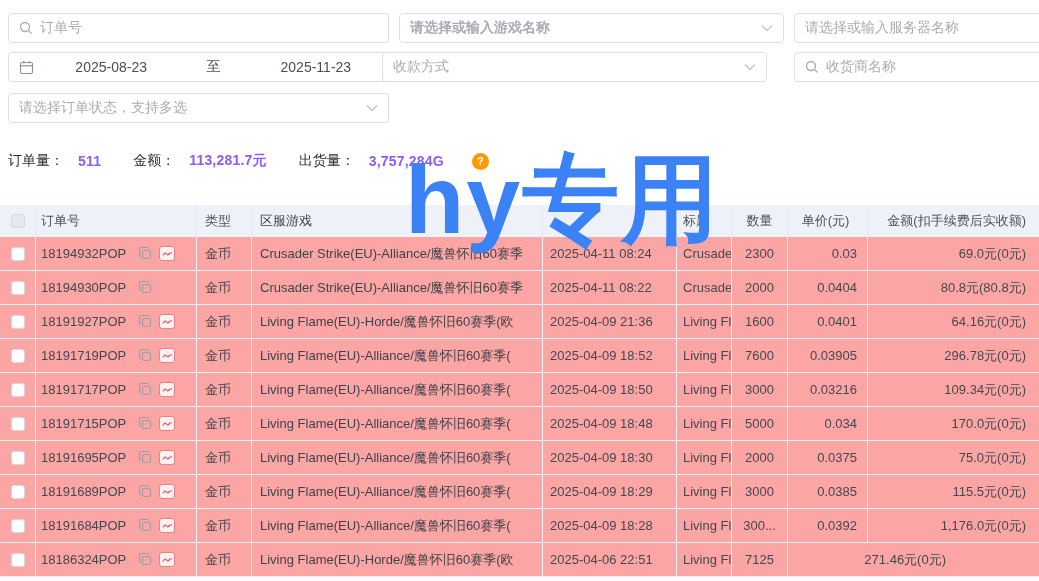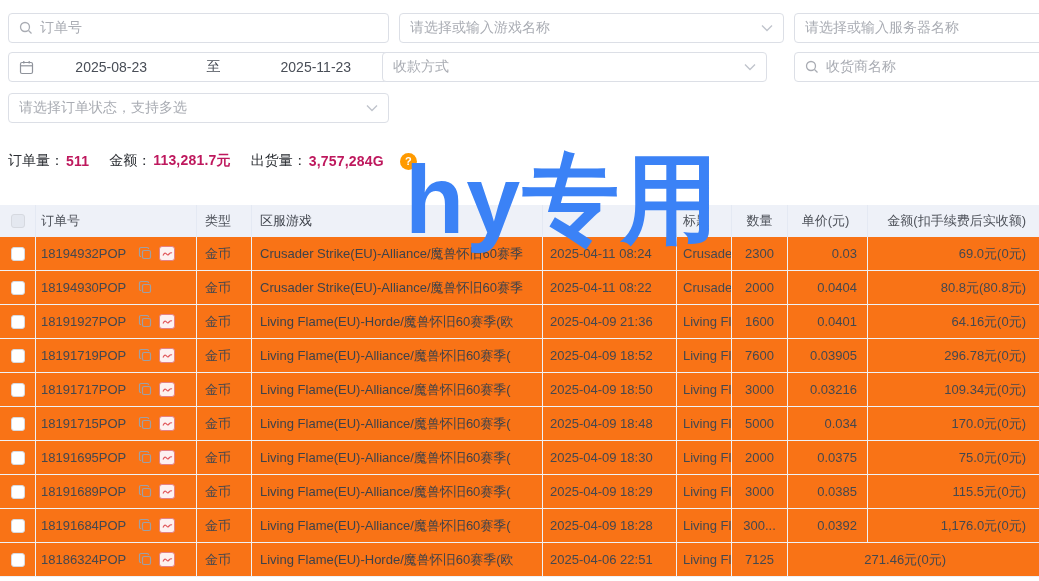--- a/index.html
+++ b/index.html
@@ -20,25 +20,25 @@
   }
   .fbox .ph { color:#a9acb3; white-space:nowrap; overflow:hidden; flex:1; }
   .fbox .chev { margin-left:auto; display:flex; align-items:center; }
   .daterange { justify-content:flex-start; gap:11px; }
   .daterange .dval { color:#494e57; width:128px; text-align:center; }
   .daterange .dsep { color:#494e57; width:60px; text-align:center; }
   .daterange .cal { margin-right:4px; display:flex; align-items:center; }
   
   .stats {
     position:absolute; left:8px; top:150px; height:22px;
-    display:flex; align-items:center; gap:2px; font-size:14px;
+    display:flex; align-items:center; gap:14px; font-size:14px;
   }
   .stats .lbl { color:#2b2e33; margin-left:18px; }
   .stats .lbl:first-child { margin-left:0; }
-  .stats .val { color:#be185d; font-weight:700; letter-spacing:.2px; }
+  .stats .val { color:#8b5cf6; font-weight:700; letter-spacing:.2px; }
   .help {
     width:17px; height:17px; border-radius:50%; background:#ff9a00;
     color:#fff; font-size:11px; font-weight:700; display:flex;
     align-items:center; justify-content:center; margin-left:14px;
   }
   
   .watermark {
     position:absolute; left:405px; top:143px; z-index:30;
     font-size:97px; line-height:1.18; font-weight:900;
     color:#3b82f6; letter-spacing:2px; white-space:nowrap;
@@ -46,21 +46,21 @@
   }
   
   .table { position:absolute; left:0; top:205px; width:1039px; }
   .thead {
     display:flex; height:32px; background:#eef1f8;
     align-items:center; font-size:13px; color:#4e525a; font-weight:500;
   }
   .thead .cell { border-right:1px solid #e4e9f3; }
   .thead .cell:last-child { border-right:none; }
   .trow {
-    display:flex; height:34px; background:#f97316;
+    display:flex; height:34px; background:#fca5a5;
     align-items:center; font-size:13px; color:#45484f;
     border-bottom:1px solid #eff1f6;
   }
   .trow .cell { border-right:1px solid #eff1f6; }
   .trow .cell:last-child { border-right:none; }
   .cell {
     height:100%; display:flex; align-items:center;
     overflow:hidden; white-space:nowrap; padding:0 6px; flex:none;
   }
   .c-chk   { width:36px; justify-content:center; padding:0; }
@@ -90,21 +90,21 @@
 <div class="fbox" style="left:8px; top:13px; width:381px;">
   <span class="icon">
     <svg width="14" height="14" viewBox="0 0 14 14">
         <circle cx="6" cy="6" r="4.5" fill="none" stroke="#a9acb3" stroke-width="1.3"></circle>
         <line x1="9.5" y1="9.5" x2="12.5" y2="12.5" stroke="#a9acb3" stroke-width="1.3"></line>
       </svg>
   </span>
   <span class="ph">订单号</span>
 </div>
 
-<div class="fbox" style="left:399px; top:13px; width:385px;">
+<div class="fbox" style="left:399px; top:13px; width:385px;font-weight:bold;">
   <span class="ph">请选择或输入游戏名称</span>
   <span class="chev icon">
     <svg width="12" height="8" viewBox="0 0 12 8">
         <polyline points="1,1.5 6,6.5 11,1.5" fill="none" stroke="#c0c4cc" stroke-width="1.4"></polyline>
       </svg>
   </span>
 </div>
 
 <div class="fbox" style="left:794px; top:13px; width:300px;">
   <span class="ph">请选择或输入服务器名称</span>

